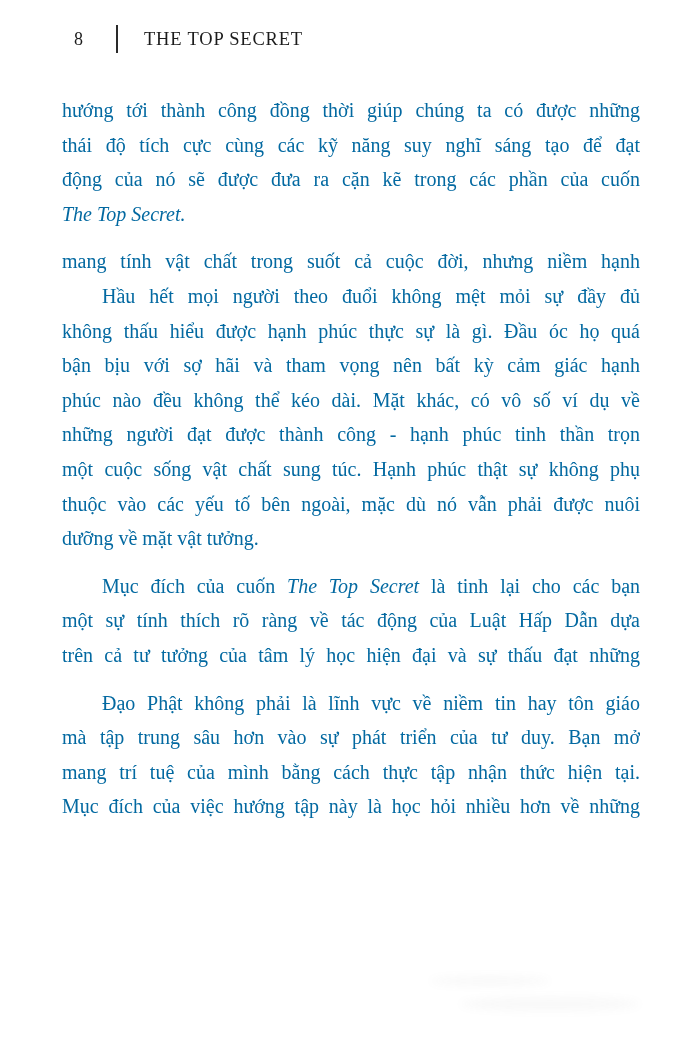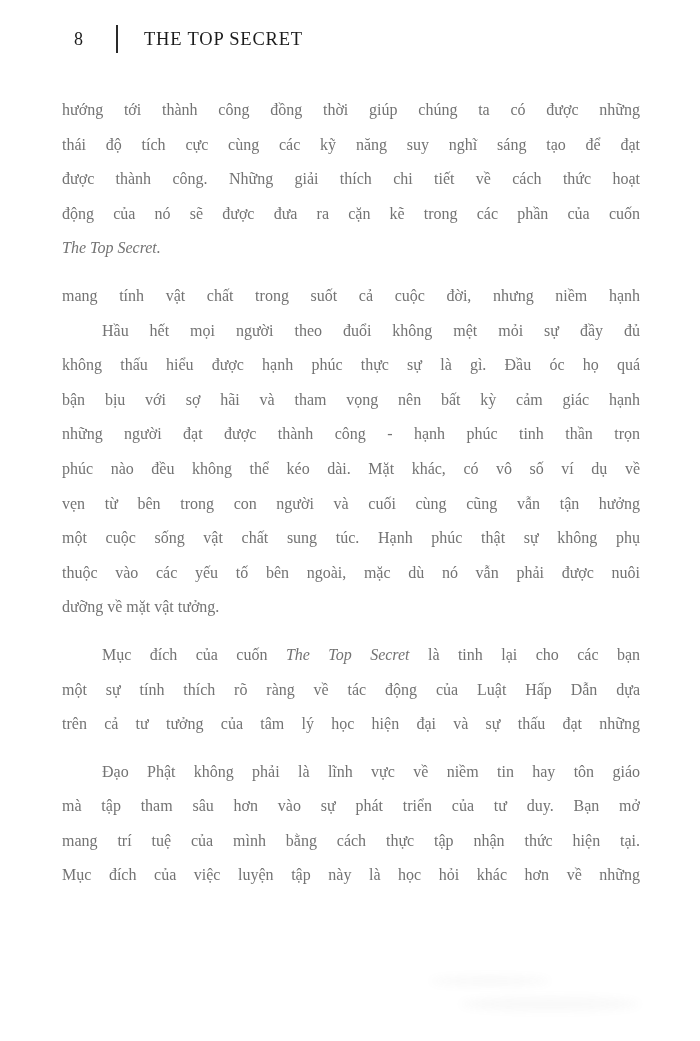--- a/index.html
+++ b/index.html
@@ -57,26 +57,26 @@
   }
   .paragraph {
     margin: 0;
   }
   .paragraph + .paragraph {
     margin-top: 13px;
   }
   .line {
     height: 34.6px;
     line-height: 34.6px;
-    font-size: 16px;
+    font-size: 20px;
     text-align: justify;
     text-align-last: justify;
     white-space: normal;
     overflow: hidden;
-    color: #737373;
+    color: #0369a1;
   }
   .line.no-justify {
     text-align: right;
     text-align-last: left;
   }
   .line.first-indent {
     text-indent: 40px;
   }
   .seg.italic {
     font-style: italic;
@@ -101,45 +101,43 @@
   <header class="page-header">
     <span class="page-number">8</span>
     <span class="header-divider"></span>
     <span class="running-title">THE TOP SECRET</span>
   </header>
 
   <main class="page-body">
       <div class="paragraph">
         <div class="line"><span class="seg">hướng tới thành công đồng thời giúp chúng ta có được những</span></div>
         <div class="line"><span class="seg">thái độ tích cực cùng các kỹ năng suy nghĩ sáng tạo để đạt</span></div>
-        <div class="line"><span class="seg">được thành công. Những giải thích chi tiết về cách thức hoạt</span></div>
         <div class="line"><span class="seg">động của nó sẽ được đưa ra cặn kẽ trong các phần của cuốn</span></div>
         <div class="line no-justify"><span class="seg italic">The Top Secret.</span></div>
       </div>
       <div class="paragraph">
         <div class="line"><span class="seg">mang tính vật chất trong suốt cả cuộc đời, nhưng niềm hạnh</span></div>
         <div class="line first-indent"><span class="seg">Hầu hết mọi người theo đuổi không mệt mỏi sự đầy đủ</span></div>
         <div class="line"><span class="seg">không thấu hiểu được hạnh phúc thực sự là gì. Đầu óc họ quá</span></div>
         <div class="line"><span class="seg">bận bịu với sợ hãi và tham vọng nên bất kỳ cảm giác hạnh</span></div>
+        <div class="line"><span class="seg">phúc nào đều không thể kéo dài. Mặt khác, có vô số ví dụ về</span></div>
         <div class="line"><span class="seg">những người đạt được thành công - hạnh phúc tinh thần trọn</span></div>
-        <div class="line"><span class="seg">phúc nào đều không thể kéo dài. Mặt khác, có vô số ví dụ về</span></div>
-        <div class="line"><span class="seg">vẹn từ bên trong con người và cuối cùng cũng vẫn tận hưởng</span></div>
         <div class="line"><span class="seg">một cuộc sống vật chất sung túc. Hạnh phúc thật sự không phụ</span></div>
         <div class="line"><span class="seg">thuộc vào các yếu tố bên ngoài, mặc dù nó vẫn phải được nuôi</span></div>
         <div class="line no-justify"><span class="seg">dưỡng về mặt vật tưởng.</span></div>
       </div>
       <div class="paragraph">
         <div class="line first-indent"><span class="seg">Mục đích của cuốn </span><span class="seg italic">The Top Secret</span><span class="seg"> là tinh lại cho các bạn</span></div>
         <div class="line"><span class="seg">một sự tính thích rõ ràng về tác động của Luật Hấp Dẫn dựa</span></div>
         <div class="line"><span class="seg">trên cả tư tưởng của tâm lý học hiện đại và sự thấu đạt những</span></div>
       </div>
       <div class="paragraph">
         <div class="line first-indent"><span class="seg">Đạo Phật không phải là lĩnh vực về niềm tin hay tôn giáo</span></div>
-        <div class="line"><span class="seg">mà tập tham sâu hơn vào sự phát triển của tư duy. Bạn mở</span></div>
+        <div class="line"><span class="seg">mà tập trung sâu hơn vào sự phát triển của tư duy. Bạn mở</span></div>
         <div class="line"><span class="seg">mang trí tuệ của mình bằng cách thực tập nhận thức hiện tại.</span></div>
-        <div class="line"><span class="seg">Mục đích của việc luyện tập này là học hỏi khác hơn về những</span></div>
+        <div class="line"><span class="seg">Mục đích của việc hướng tập này là học hỏi nhiều hơn về những</span></div>
       </div>
     </main>
 
   <div class="scan-artifact artifact-1"></div>
   <div class="scan-artifact artifact-2"></div>
 
 </div>
 
 </body></html>

